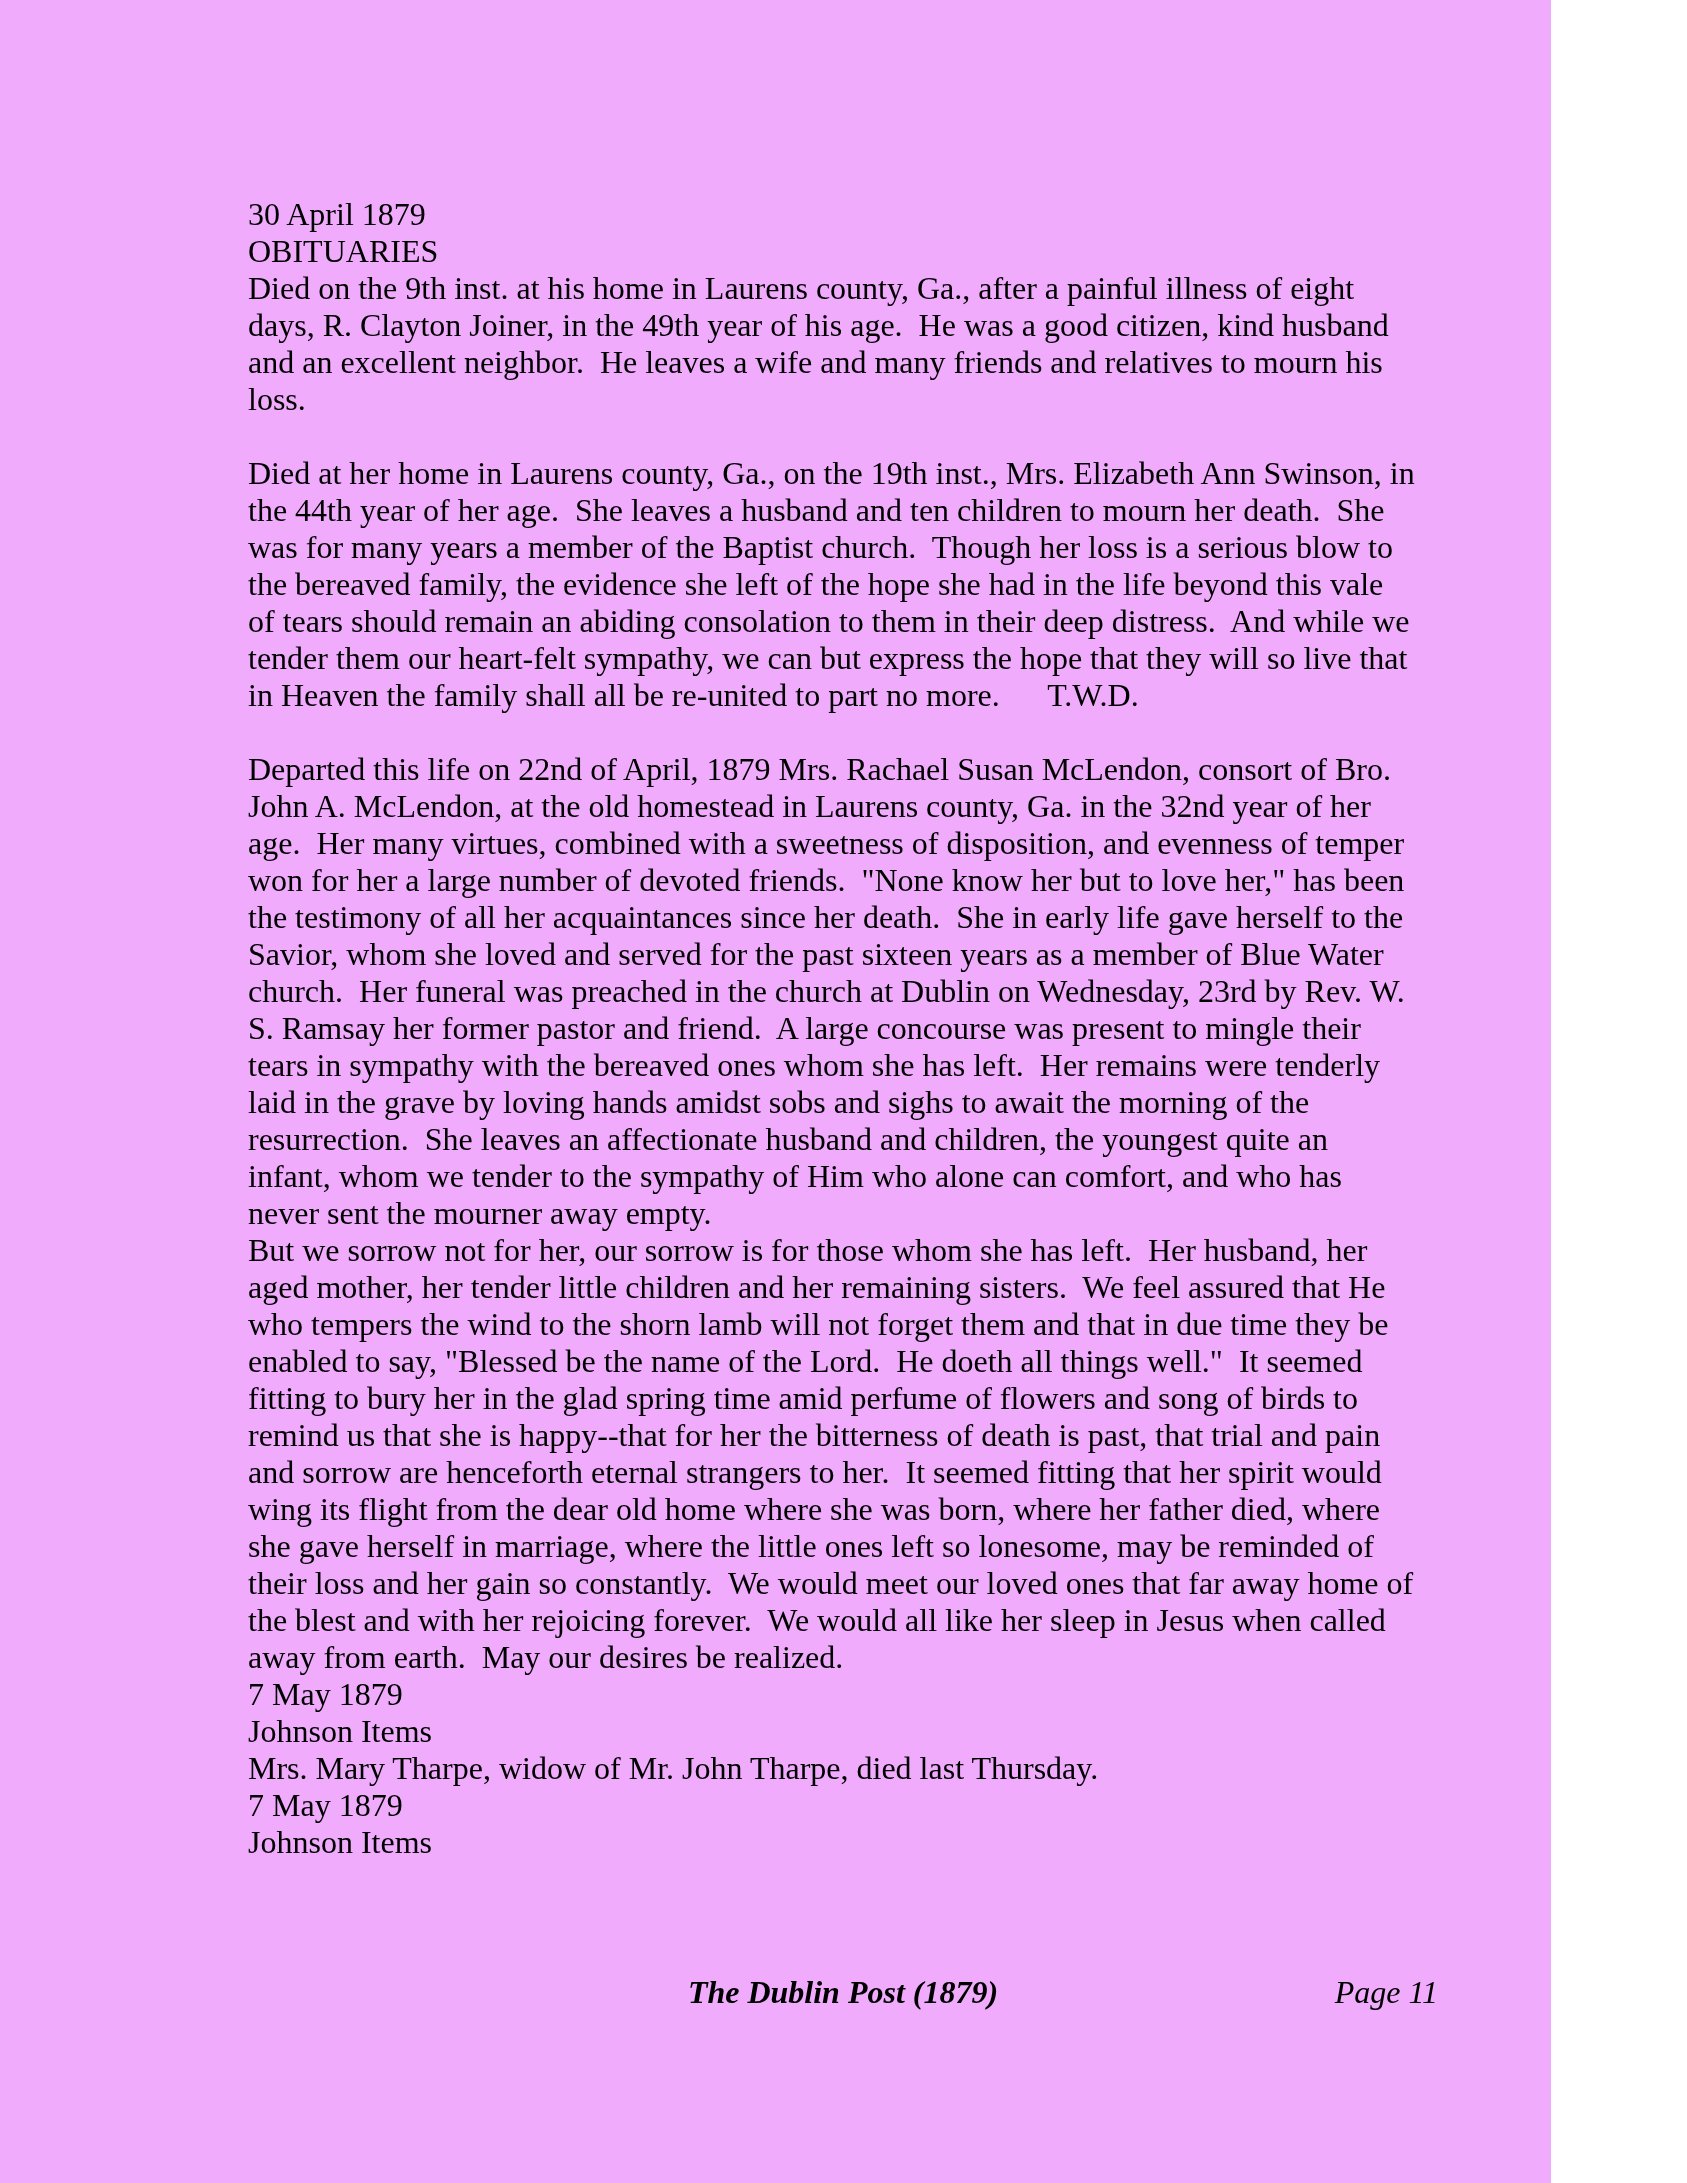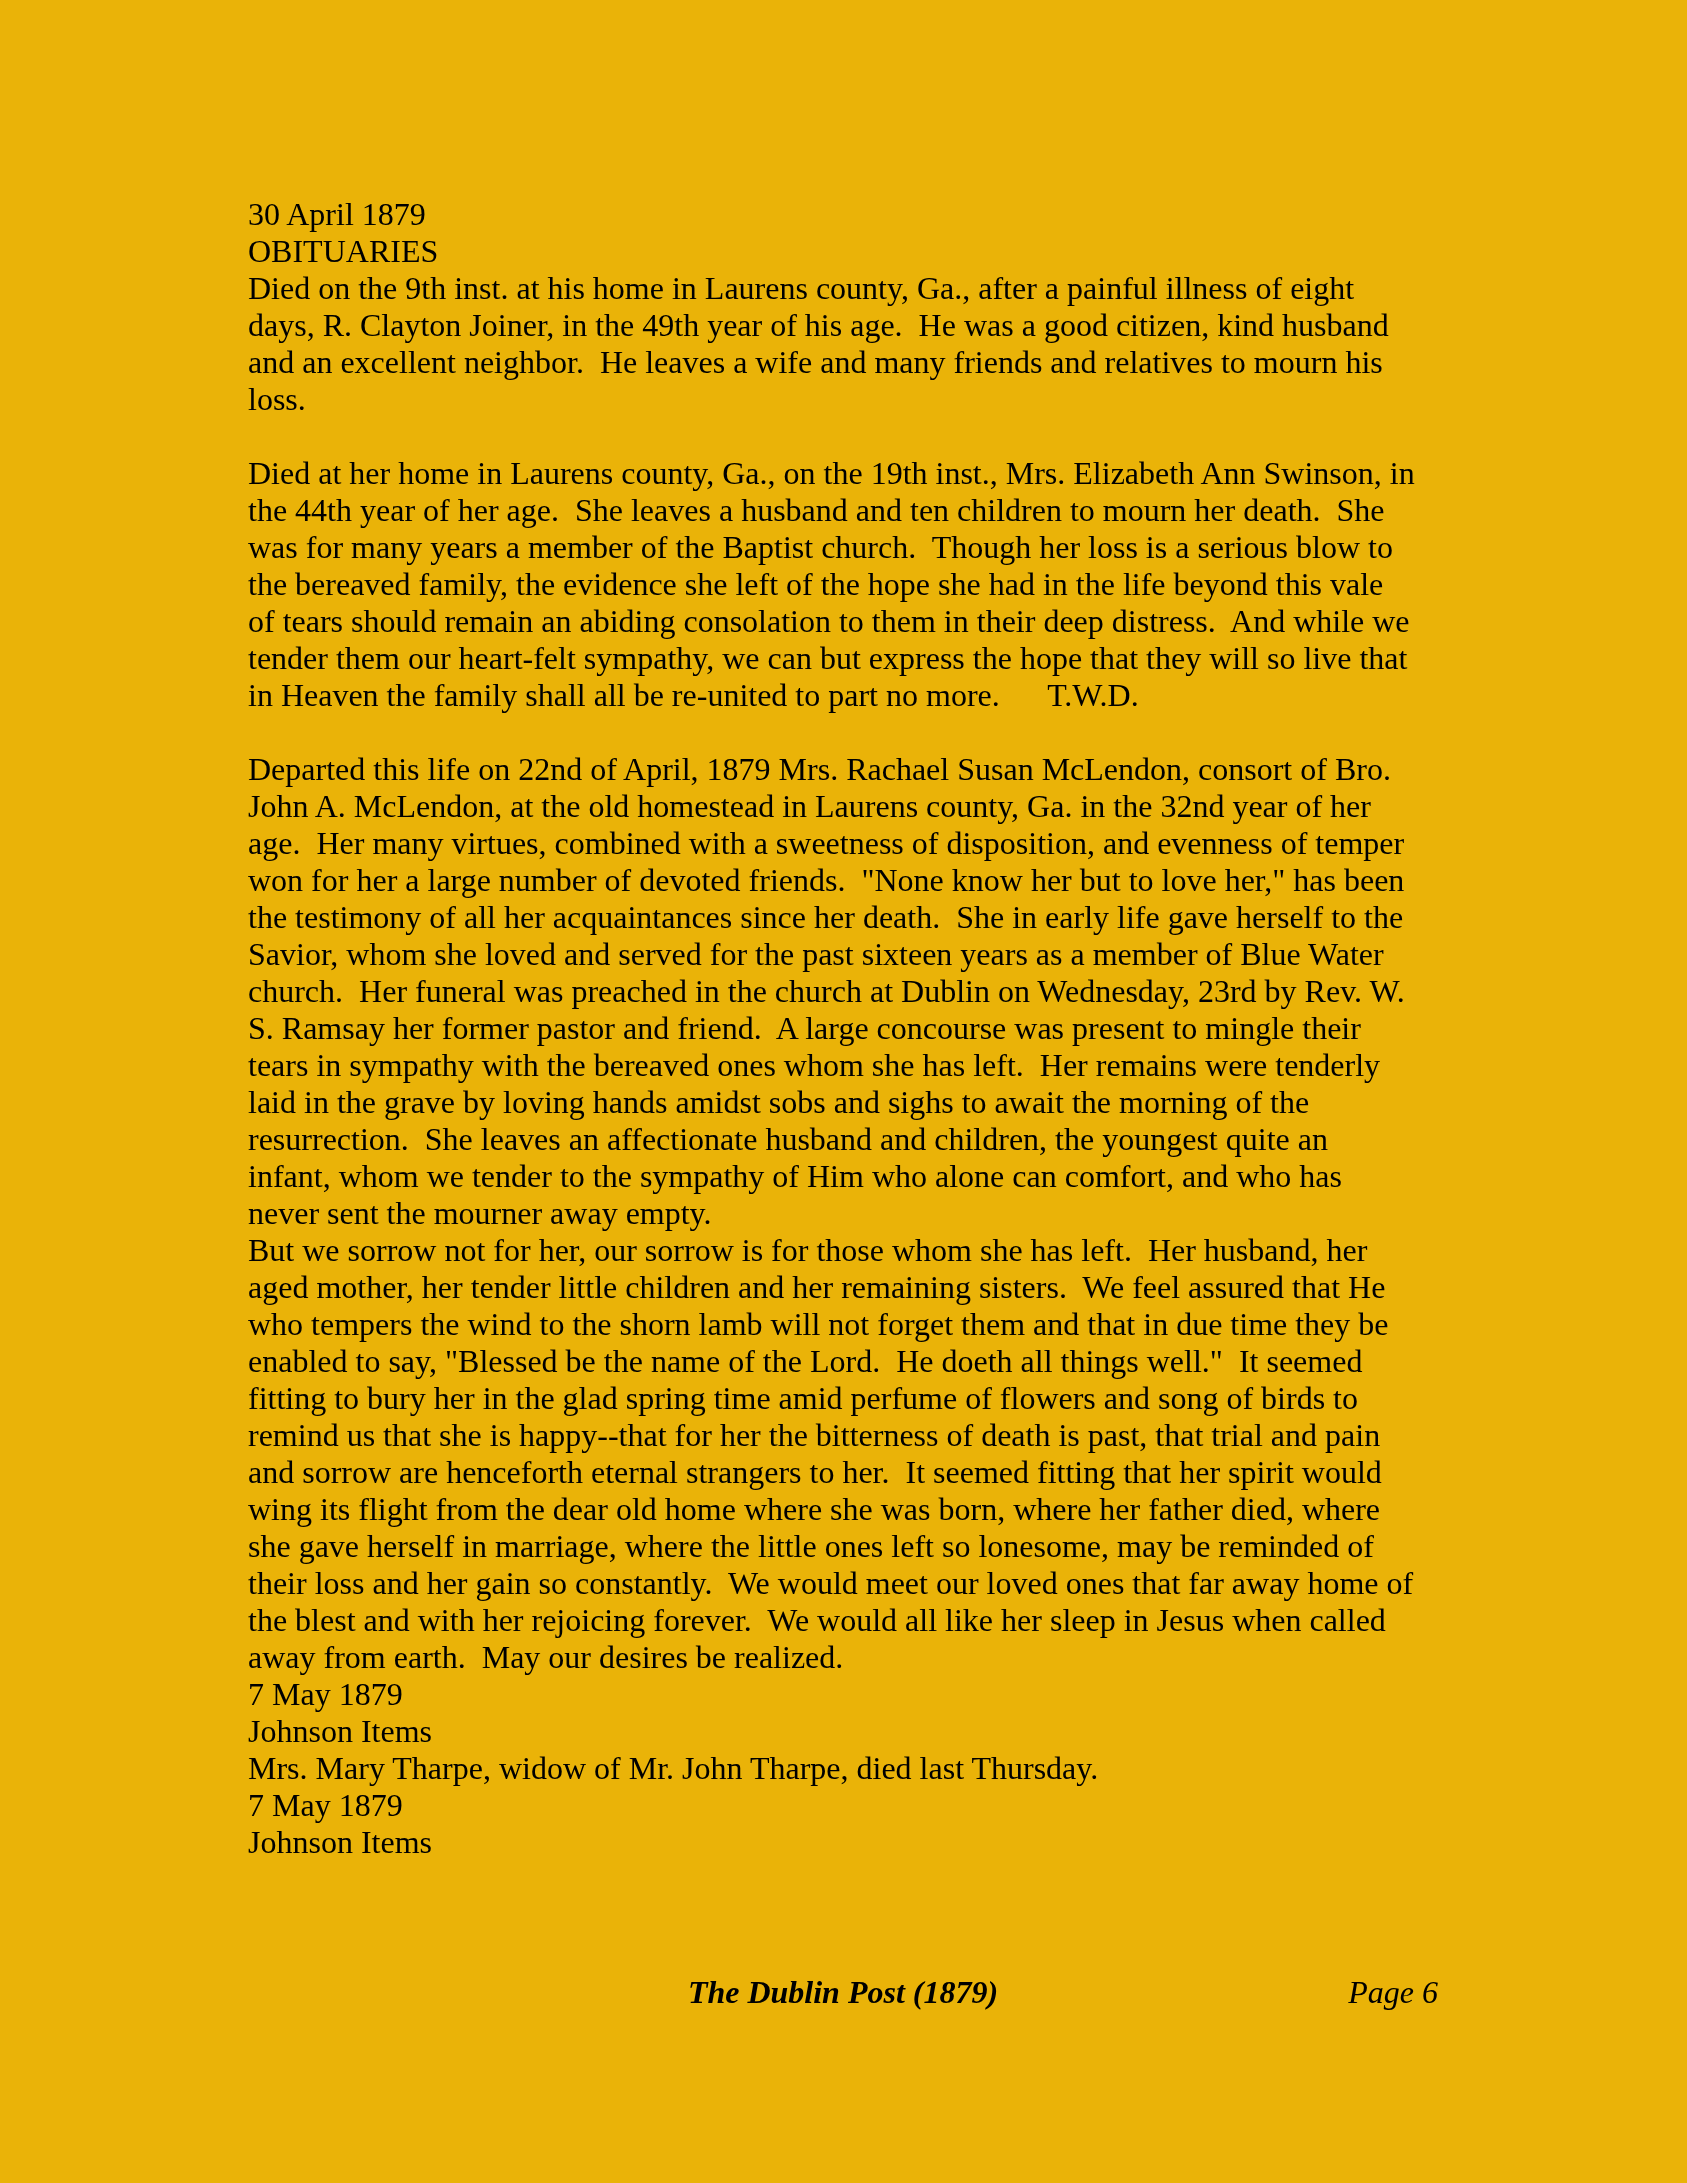--- a/index.html
+++ b/index.html
@@ -2,23 +2,23 @@
 <html style="font-size:10.6px"><head>
 <meta charset="utf-8">
 <style>
   html, body {
     margin: 0;
     padding: 0;
     background: #ffffff;
   }
   .page {
     position: relative;
-    width: 1687px;
+    width: 1551px;
     height: 2183px;
-    background: #eab308;
+    background: #f0abfc;
     color: #000000;
     font-family: "Liberation Serif", "DejaVu Serif", serif;
     font-size: 32px;
     line-height: 37px;
     overflow: hidden;
   }
   .content {
     position: absolute;
     top: 196px;
     left: 248px;
@@ -83,16 +83,16 @@
 
     <div class="section gap-2">
       <div class="line">7 May 1879</div>
       <div class="line">Johnson Items</div>
     </div>
 
   </div>
 
   <div class="footer">
     <span class="footer-title">The Dublin Post (1879)</span>
-    <span class="footer-page">Page 6</span>
+    <span class="footer-page">Page 11</span>
   </div>
 </div>
 
 
 </body></html>

